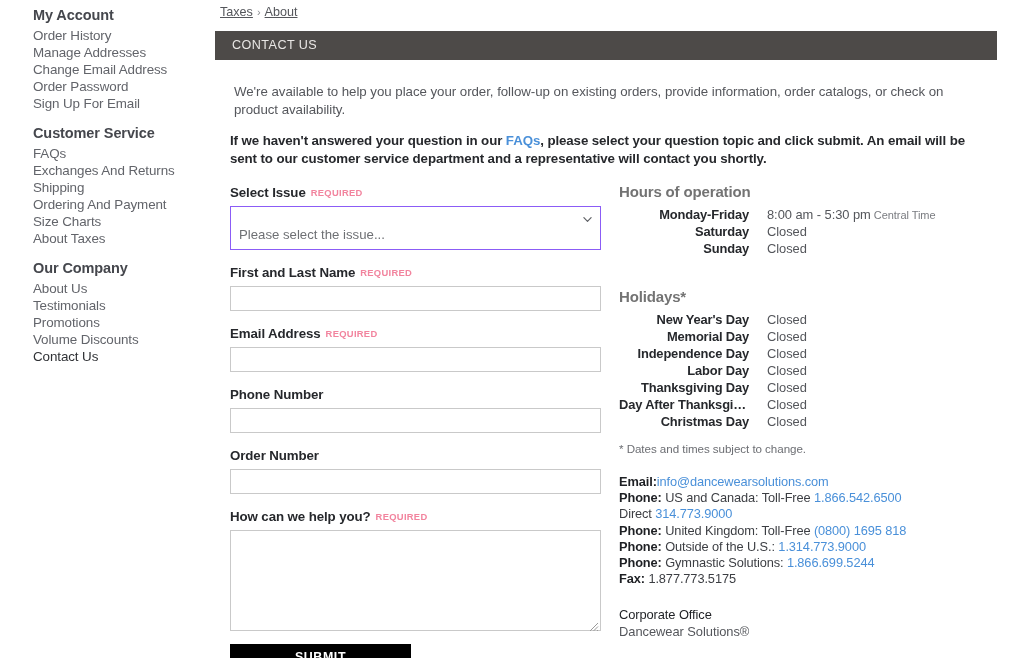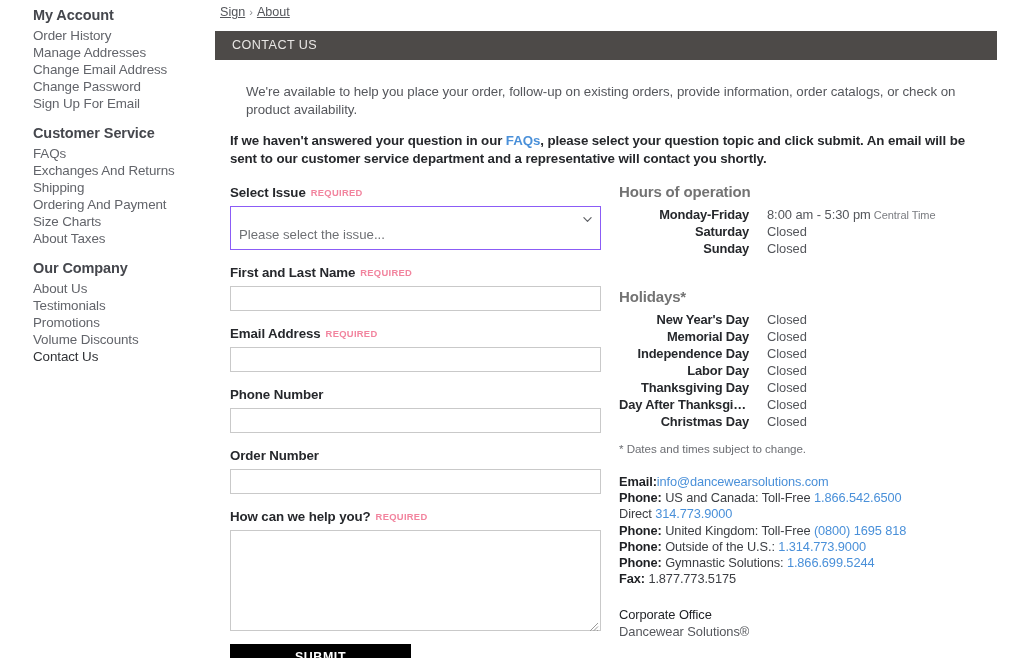--- a/index.html
+++ b/index.html
@@ -54,21 +54,21 @@
   }
 
   .content { position: absolute; left: 15px; top: 72px; width: 794px; }
 
   h1.title {
     margin: 0; font-size: 24.5px; font-weight: bold;
     color: #26282c; letter-spacing: -0.3px; line-height: 30px;
   }
 
   p.intro {
-    margin: 11px 0 0 16px; width: 745px;
+    margin: 11px 0 0 4px; width: 745px;
     font-size: 13.3px; color: #55575c; line-height: 17.5px;
     letter-spacing: -0.05px;
   }
   p.intro-bold {
     margin: 14px 0 0 0; width: 748px;
     font-size: 13.3px; color: #26282c; font-weight: bold;
     line-height: 17.5px; letter-spacing: -0.1px;
   }
   p.intro-bold a { color: #4a90d9; text-decoration: none; }
 
@@ -171,21 +171,21 @@
 <body>
 
 <div class="page">
 
   <nav class="sidebar" id="sidebar">
       <div class="side-group">
         <div class="side-head">My Account</div>
         <a href="#" class="side-link">Order History</a>
         <a href="#" class="side-link">Manage Addresses</a>
         <a href="#" class="side-link">Change Email Address</a>
-        <a href="#" class="side-link">Change Password</a>
+        <a href="#" class="side-link">Order Password</a>
         <a href="#" class="side-link">Sign Up For Email</a>
       </div>
       <div class="side-group">
         <div class="side-head">Customer Service</div>
         <a href="#" class="side-link">FAQs</a>
         <a href="#" class="side-link">Exchanges And Returns</a>
         <a href="#" class="side-link">Shipping</a>
         <a href="#" class="side-link">Ordering And Payment</a>
         <a href="#" class="side-link">Size Charts</a>
         <a href="#" class="side-link">About Taxes</a>
@@ -196,21 +196,21 @@
         <a href="#" class="side-link">Testimonials</a>
         <a href="#" class="side-link">Promotions</a>
         <a href="#" class="side-link">Volume Discounts</a>
         <a href="#" class="side-link active">Contact Us</a>
       </div>
     </nav>
 
   <div class="main">
 
     <div class="breadcrumb">
-      <a href="#">Sign</a><span class="sep">›</span><a href="#">About</a>
+      <a href="#">Taxes</a><span class="sep">›</span><a href="#">About</a>
     </div>
 
     <div class="banner">
       <span class="banner-label">CONTACT US</span>
     </div>
 
     <div class="content">
 
 
       <p class="intro">We're available to help you place your order, follow-up on existing orders, provide information, order catalogs, or check on product availability.</p>

